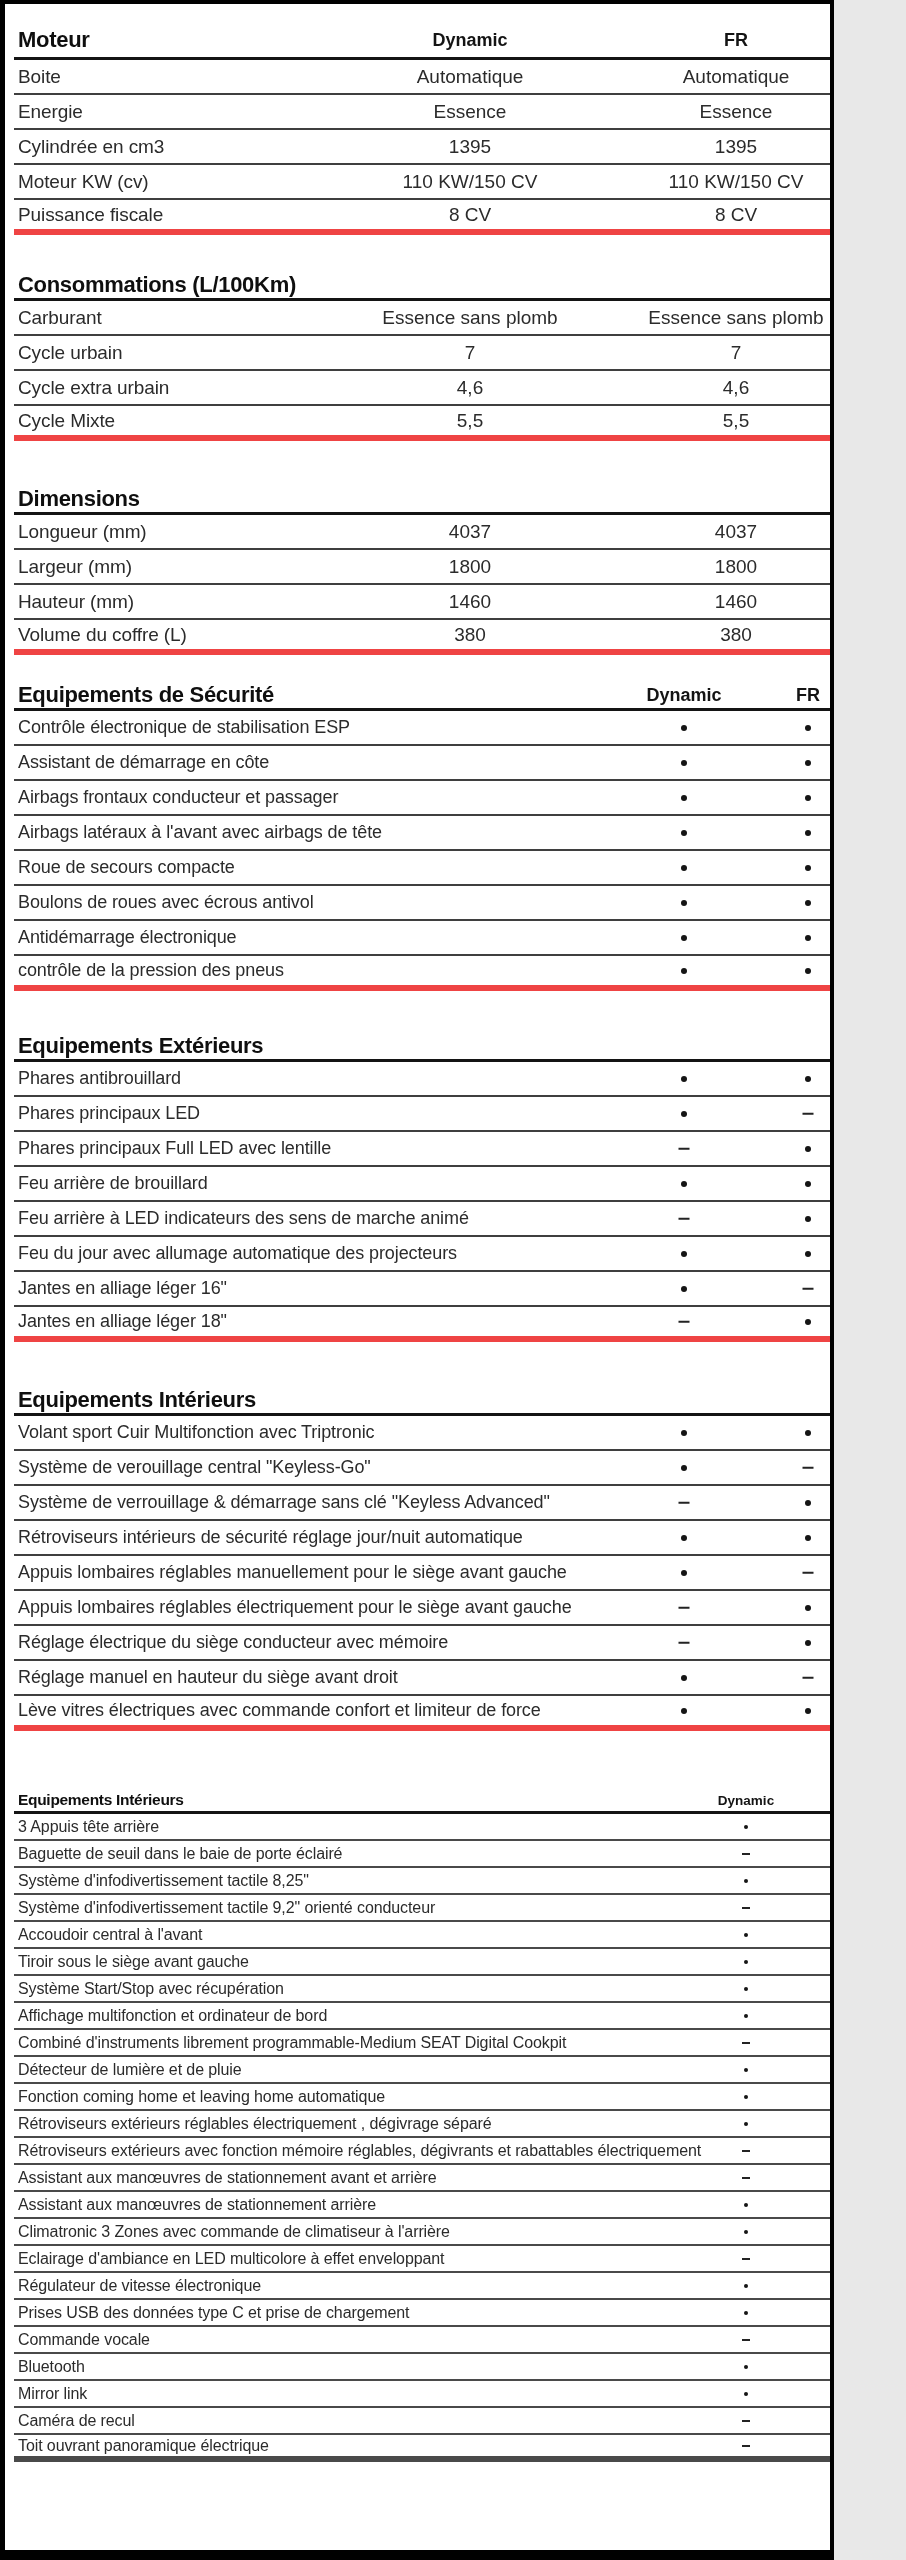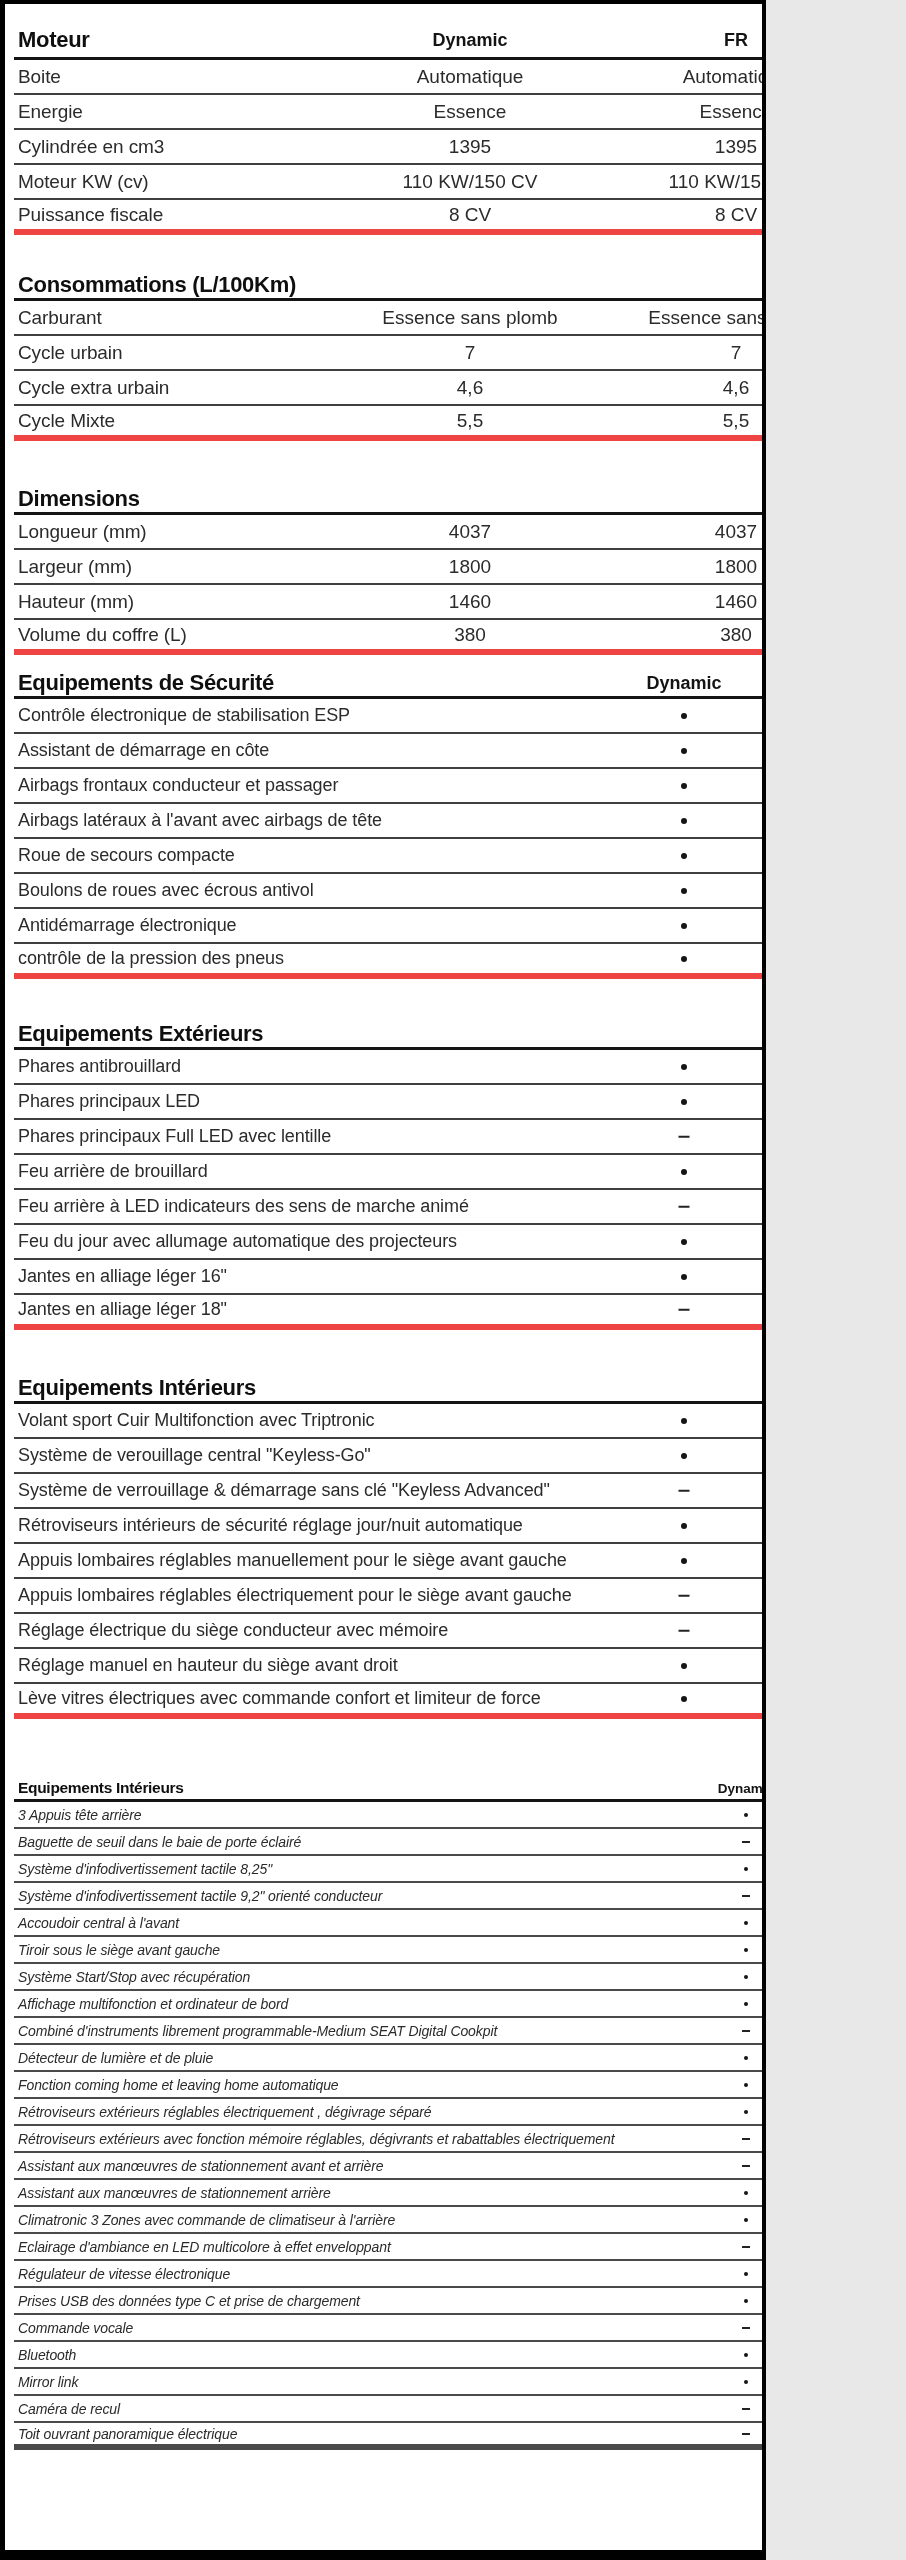--- a/index.html
+++ b/index.html
@@ -1,31 +1,31 @@
 <!DOCTYPE html>
 <html><head>
 <meta charset="utf-8">
 <style>
   html,body{margin:0;padding:0;background:#e8e8e8;}
   .page{
-    width:766px;height:2560px;background:#ffffff;
+    width:834px;height:2560px;background:#ffffff;
     border-style:solid;border-color:#000;border-width:4px 4px 10px 5px;
     padding:18px 0 0 9px;box-sizing:border-box;overflow:hidden;
     font-family:"Liberation Sans","DejaVu Sans",sans-serif;
     color:#282828;position:relative;
   }
   .section{position:relative;}
   .specs,.equipment.large{width:855px;}
   .equipment.small{width:876px;}
 
   
   .sec-moteur{margin-top:0;}
   .sec-consommations{margin-top:36px;}
   .sec-dimensions{margin-top:44px;}
-  .sec-securite{margin-top:14px;}
+  .sec-securite{margin-top:26px;}
   .sec-exterieurs{margin-top:41px;}
   .sec-interieurs-1{margin-top:44px;}
   .sec-interieurs-2{margin-top:57px;}
 
   .sec-title{
     position:relative;height:30px;box-sizing:border-box;
     border-bottom:3px solid #141414;
     display:flex;align-items:center;
   }
   .sec-moteur .sec-title{height:38px;}
@@ -47,21 +47,21 @@
     border-bottom:2px solid #3f3f3f;
     display:flex;align-items:center;
   }
   .row:last-child{border-bottom:6px solid #ef4444;}
   .equipment.small .row{height:27px;border-bottom-color:#4a4a4a;}
   .lab{
     padding-left:4px;font-size:18px;color:#2b2b2b;white-space:nowrap;
     letter-spacing:-0.1px;
   }
   .specs .lab,.specs .val{font-size:19px;}
-  .equipment.small .lab{font-size:14px;font-style:italic;}
+  .equipment.small .lab{font-size:16px;}
 
   .val{
     position:absolute;top:50%;transform:translate(-50%,-50%);
     white-space:nowrap;color:#2b2b2b;display:flex;align-items:center;justify-content:center;
   }
   
   .specs .c1{left:456px;}            .specs .c2{left:722px;}
   .equipment.large .c1{left:670px;}  .equipment.large .c2{left:794px;}
   .equipment.small .c1{left:732px;}  .equipment.small .c2{left:828px;}
 

